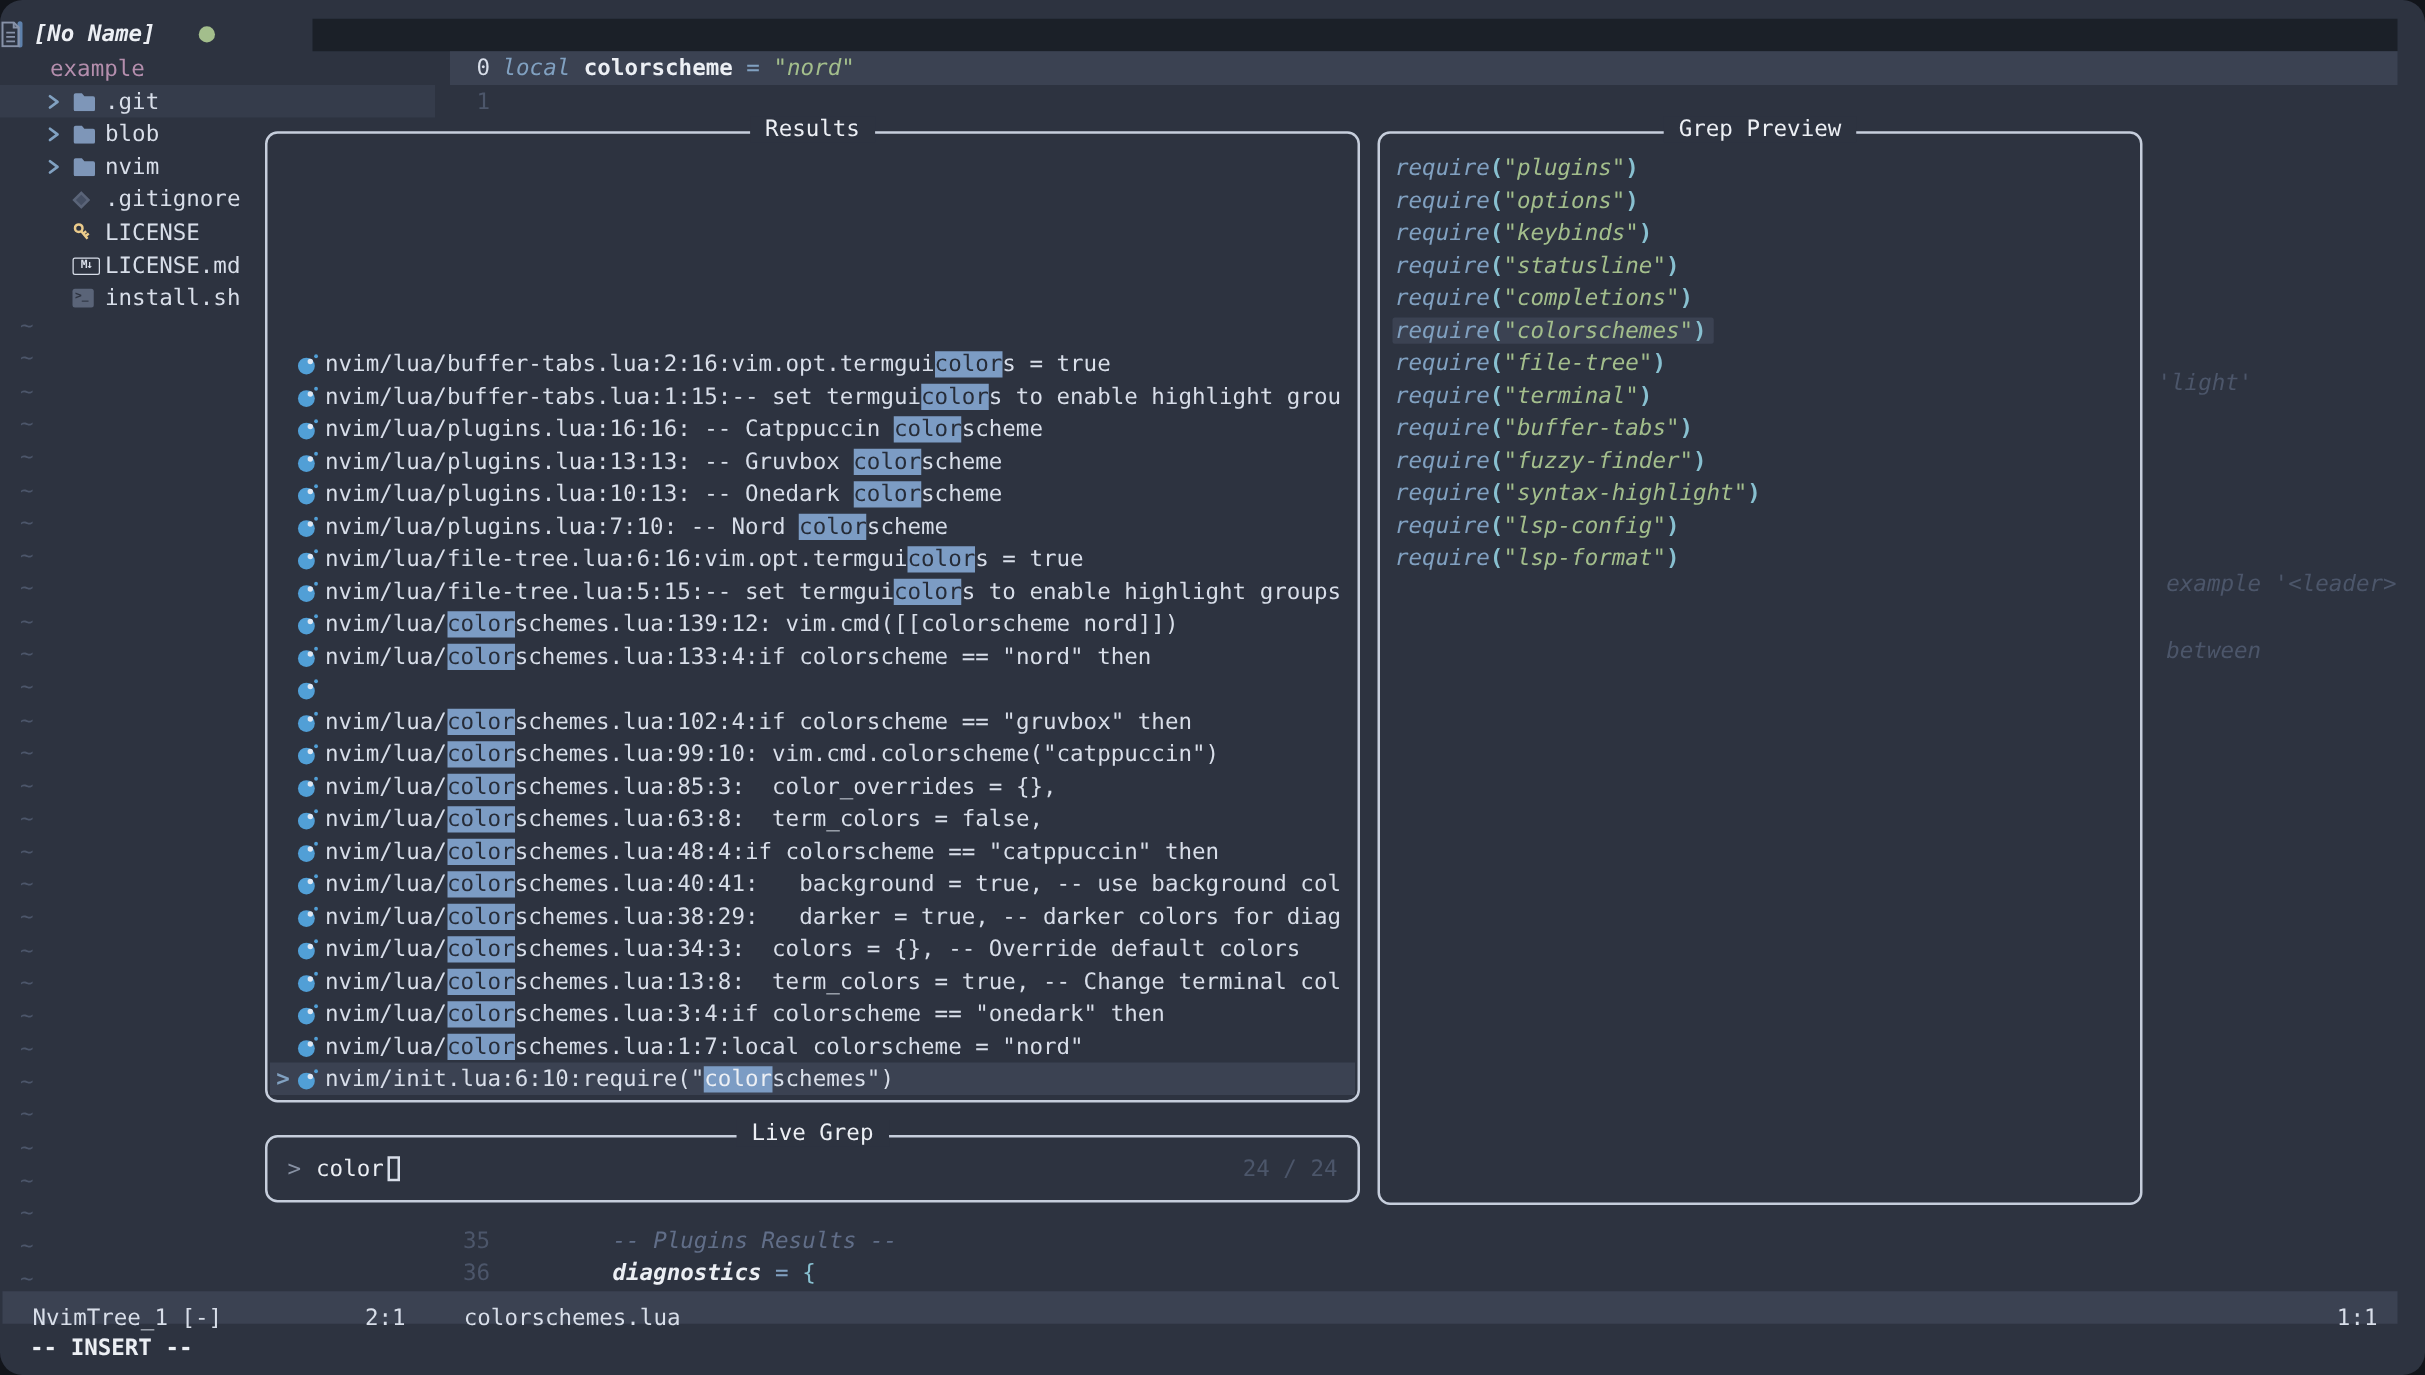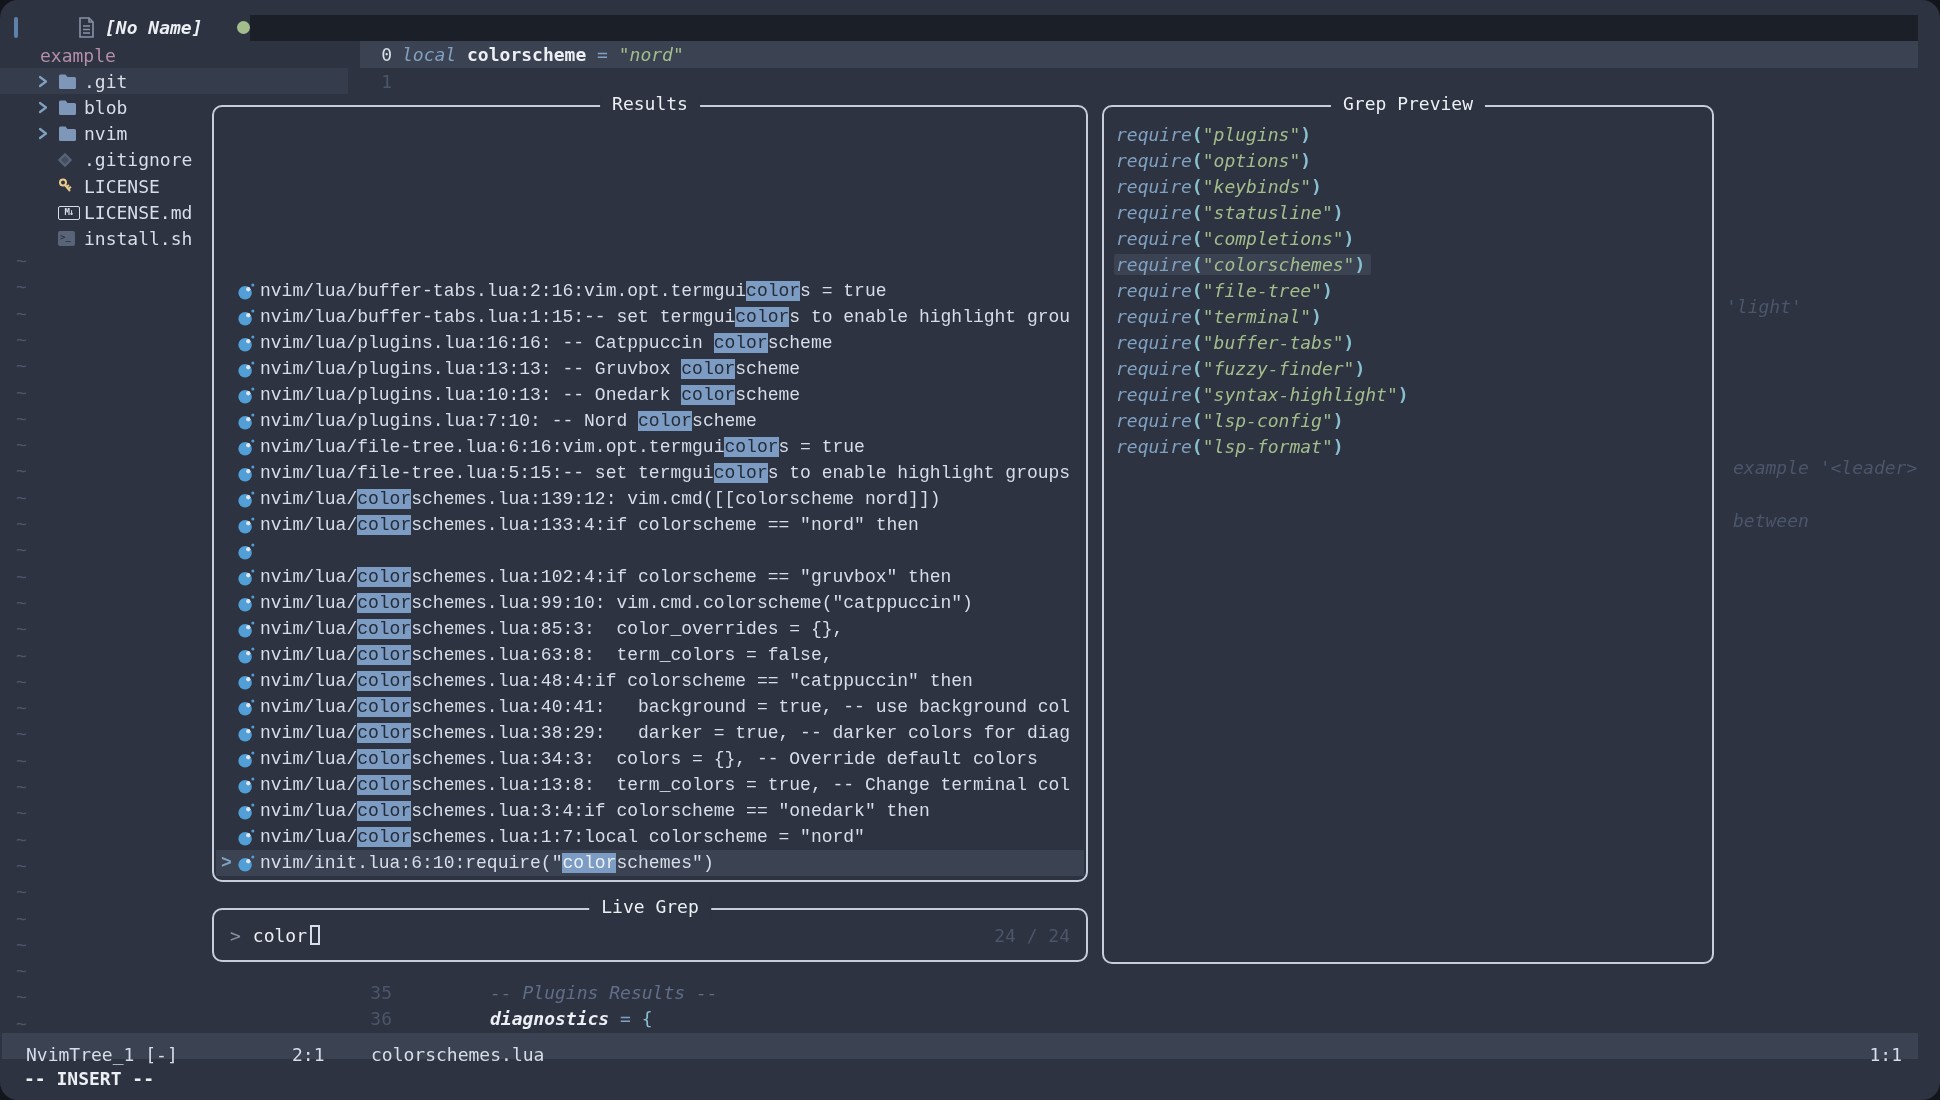--- a/index.html
+++ b/index.html
@@ -13,21 +13,21 @@
   html,body{width:1940px;height:1100px;background:var(--bg-outer);}
   body{font-family:"DejaVu Sans Mono",monospace;font-size:18px;color:var(--fg);}
   .win{position:absolute;inset:0;width:1940px;height:1100px;background:var(--bg);
        border-radius:18px;overflow:hidden;}
   .abs{position:absolute;}
   .pre{white-space:pre;}
 
   
   .accent-bar{left:14px;top:17px;width:4px;height:21px;background:#5e81ac;border-radius:2px;}
   .tabline-fill{left:250px;top:15px;width:1668px;height:26px;background:var(--bg-dark);}
-  .tab{left:0;top:13px;height:28px;display:flex;align-items:center;padding-left:58px;gap:10px;margin-left:20px;}
+  .tab{left:0;top:13px;height:28px;display:flex;align-items:center;gap:10px;}
   .tab-label{font-weight:bold;font-style:italic;color:var(--fg-bright);}
   .mod-dot{width:13px;height:13px;border-radius:50%;background:var(--green);margin-left:24px;}
 
   
   .cursorline0{left:360px;top:41px;width:1558px;height:27px;background:var(--line);}
   .gutter{width:26px;text-align:right;display:inline-block;}
   .l0{left:366px;top:41px;height:27px;display:flex;align-items:center;gap:10px;}
   .l1{left:366px;top:68px;height:26px;display:flex;align-items:center;color:var(--dim);}
 
   
@@ -41,21 +41,21 @@
 
   
   .panel{position:absolute;border:2px solid var(--border);border-radius:10px;background:var(--bg);}
   .panel-title{position:absolute;top:-14px;left:50%;transform:translateX(-50%);
                background:var(--bg);padding:0 12px;color:var(--fg-bright);white-space:pre;}
   .results-panel{left:212px;top:105px;width:876px;height:777px;}
   .livegrep-panel{left:212px;top:908px;width:876px;height:54px;}
   .preview-panel{left:1102px;top:105px;width:612px;height:859px;}
 
   
-  #result-rows{position:absolute;left:2px;right:2px;bottom:4px;font-family:Liberation Mono, monospace;}
+  #result-rows{position:absolute;left:2px;right:2px;bottom:4px;}
   .res-row{position:relative;height:26px;display:flex;align-items:center;padding-left:44px;white-space:pre;}
   .res-row.sel{background:var(--line);}
   .res-prompt{position:absolute;left:5px;color:var(--blue);font-weight:bold;}
   .res-icon{position:absolute;left:21px;display:flex;}
   .match{background:var(--match-bg);color:var(--match-fg);}
   .res-row.sel .match{color:var(--fg-bright);}
 
   
   .lg-line{position:absolute;inset:0;display:flex;align-items:center;padding:0 16px;}
   .lg-prompt{color:#8892a4;margin-right:12px;}

